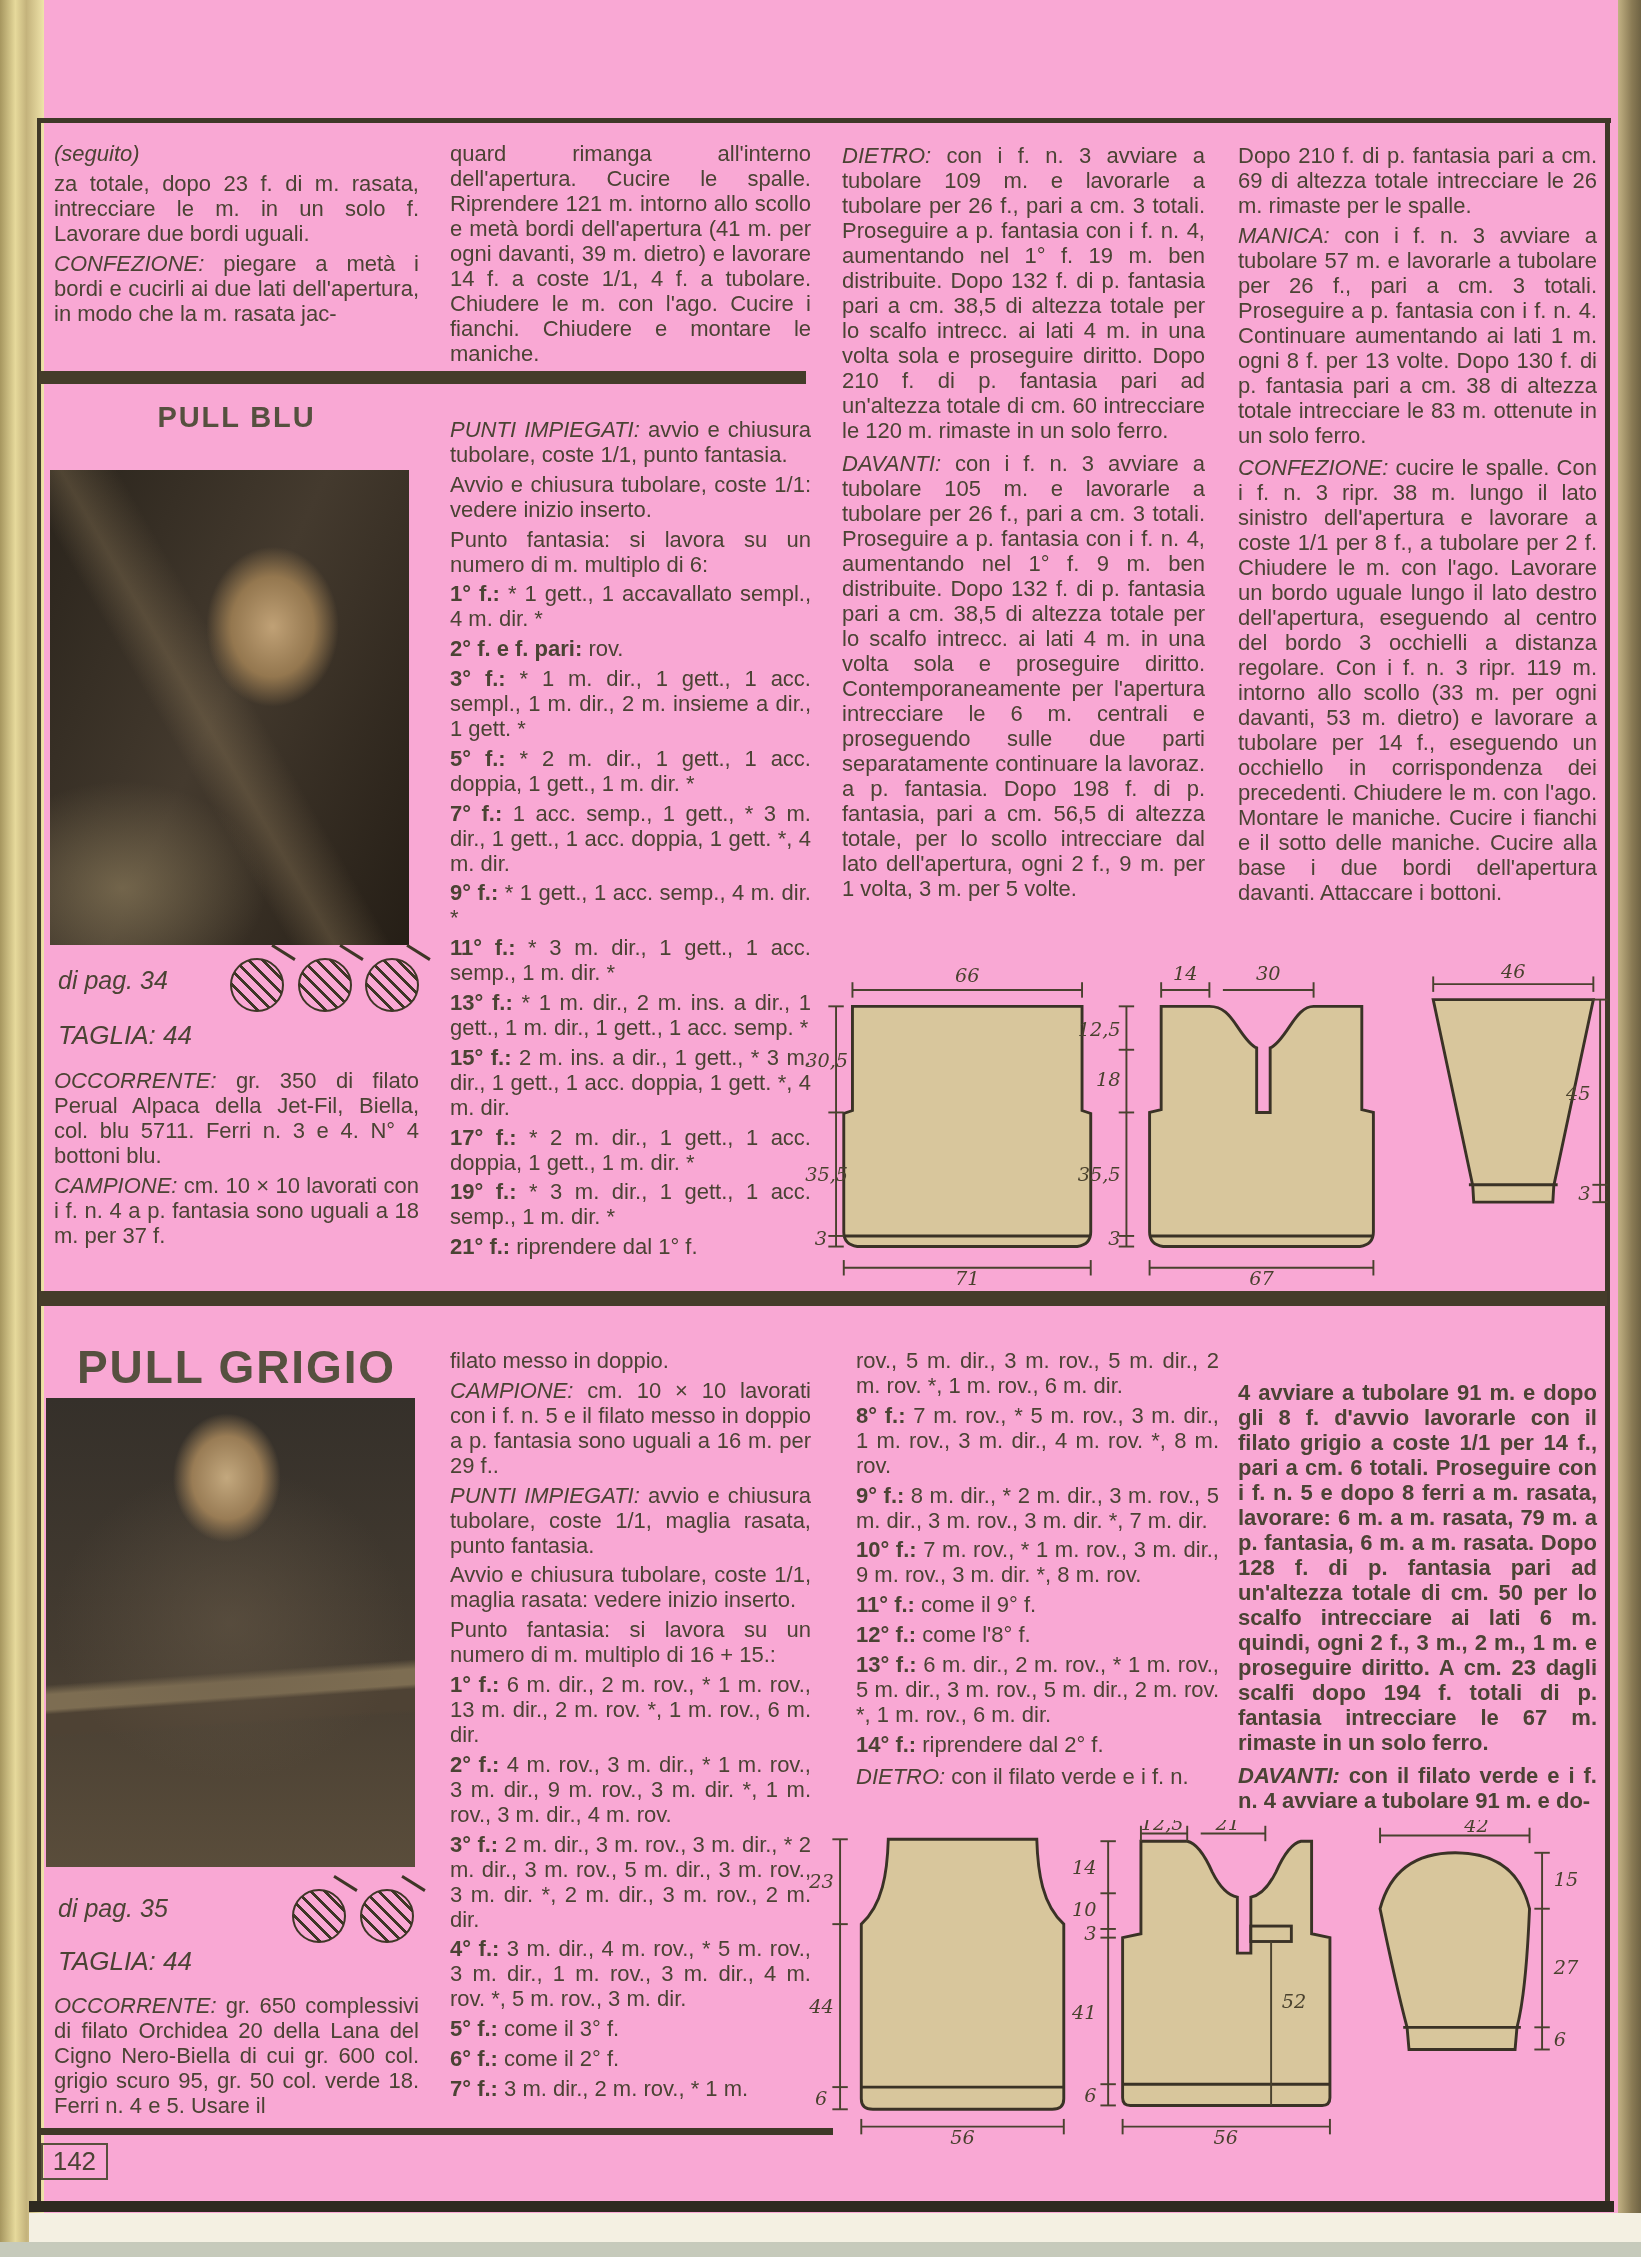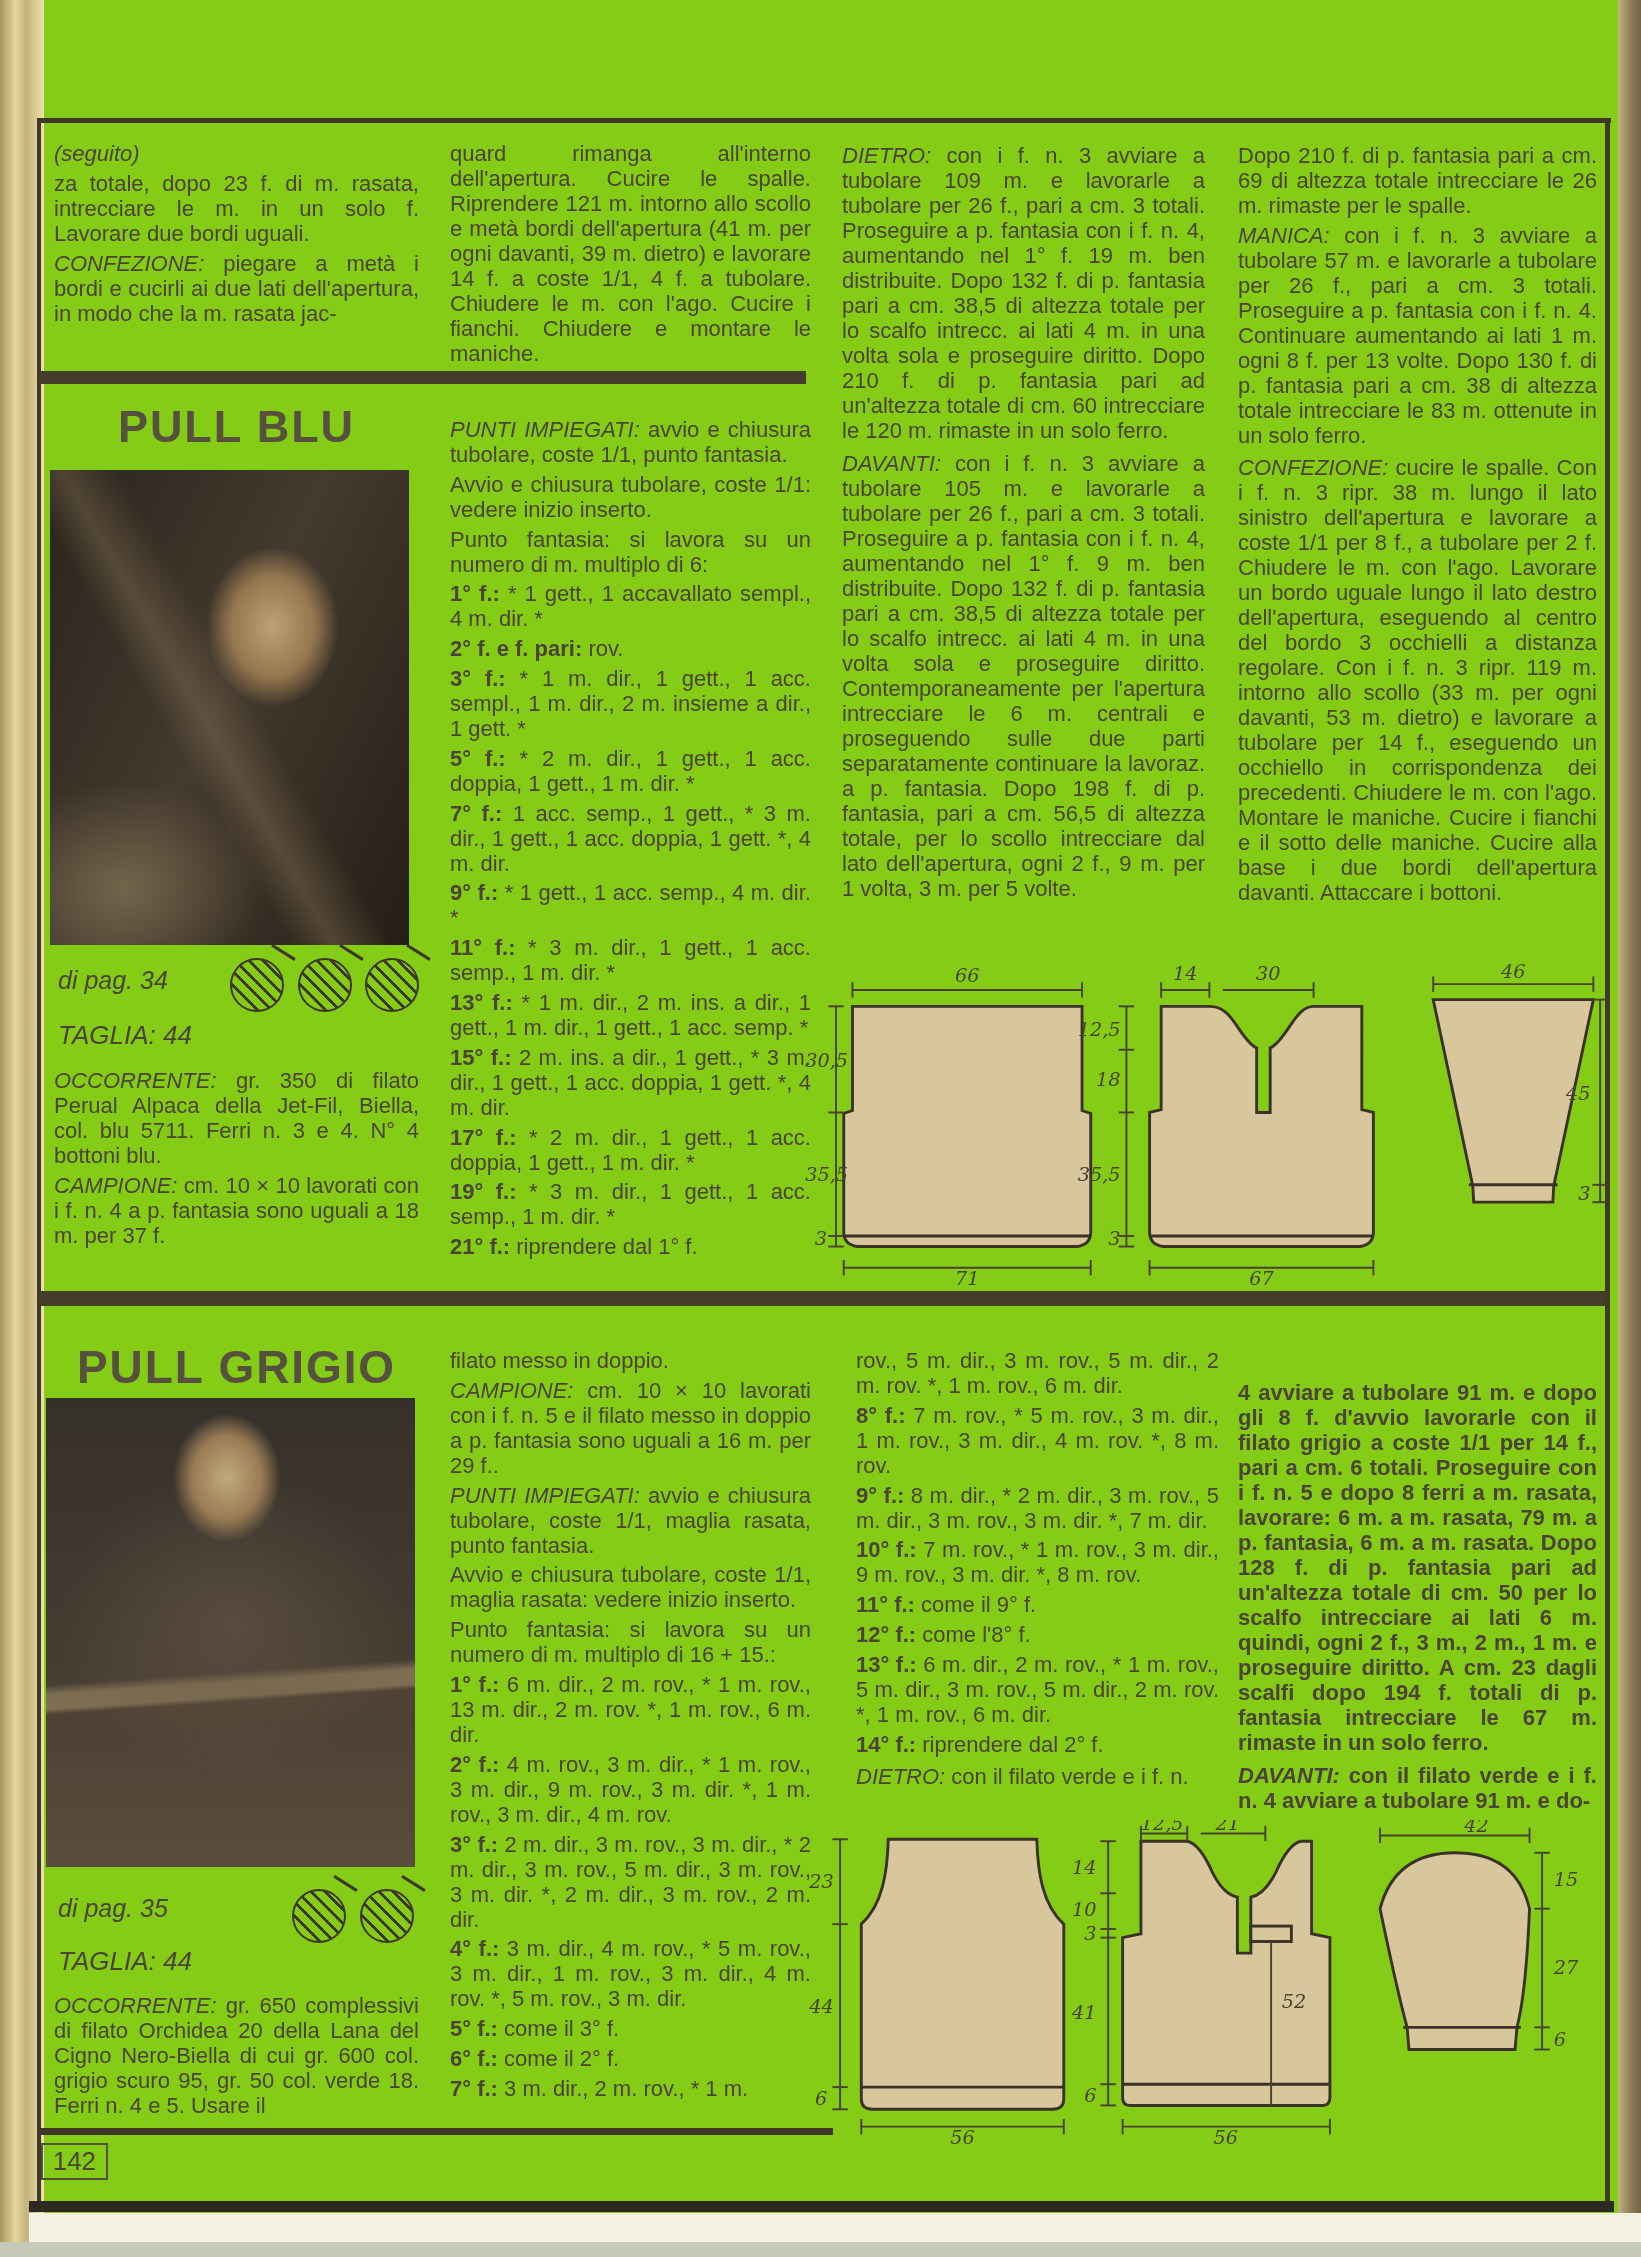--- a/index.html
+++ b/index.html
@@ -1,16 +1,16 @@
 <!DOCTYPE html>
 <html><head>
 <meta charset="utf-8">
 <style>
   html,body{margin:0;padding:0;background:#b8b49a;}
-  #scan{position:relative;width:1641px;height:2257px;background:#84cc16;overflow:hidden;
+  #scan{position:relative;width:1641px;height:2257px;background:#f9a8d4;overflow:hidden;
         font-family:"Liberation Sans",sans-serif;color:#4b4334;}
   .abs{position:absolute;}
   
   .spine{left:0;top:0;width:44px;height:2257px;background:linear-gradient(90deg,#a6965f,#e6d99b 35%,#c4b37c 60%,#efe3a9);}
   .right-edge{left:1618px;top:0;width:23px;height:2257px;background:linear-gradient(90deg,#c2b183,#8a7b55 60%,#6f6344);}
   .bottom-white{left:29px;top:2213px;width:1612px;height:29px;background:#f4f0e2;}
   .bottom-gray{left:0;top:2242px;width:1641px;height:15.4px;background:#c6cabb;}
   
   .rule{background:#3f3828;}
   .frame-top{left:37px;top:118px;width:1574px;height:4.8px;}
@@ -19,21 +19,21 @@
   .bar1{left:39px;top:371px;width:767px;height:12.6px;background:#453c2a;}
   .bar2{left:39px;top:1291px;width:1568px;height:14.5px;background:#453c2a;}
   .frame-bottom-left{left:37px;top:2128px;width:796px;height:6.8px;}
   .page-bottom{left:29px;top:2201px;width:1585px;height:10.6px;background:#2e2920;}
   
   .flow{font-size:22px;line-height:25px;text-align:justify;z-index:2;}
   .flow p{margin:0 0 4.8px 0;}
   .lbl{font-style:italic;}
   .rowlbl{font-weight:bold;}
   .it{font-style:italic;}
-  .title{font-weight:bold;font-size:45px;letter-spacing:1.9px;color:#56503f;text-align:center;z-index:2;}
+  .title{font-weight:bold;font-size:29px;letter-spacing:1.9px;color:#56503f;text-align:center;z-index:2;}
   .smallcap{font-size:25px;}
   
   .photo{z-index:1;}
   .photo-blu{background:
     radial-gradient(92px 111px at 62% 33%, #c0a176 0%, #94774f 45%, rgba(60,50,38,0) 72%),
     radial-gradient(222px 164px at 20% 88%, #97866290 0%, rgba(70,60,45,0) 65%),
     linear-gradient(60deg, rgba(130,110,80,0) 38%, rgba(140,120,88,.38) 45%, rgba(130,110,80,0) 54%),
     linear-gradient(115deg,#2a241c 0%,#443a2e 48%,#251e16 100%);}
   .photo-grigio{background:
     radial-gradient(77px 92px at 49% 17%, #c3a87e 0%, #997c55 45%, rgba(60,50,38,0) 70%),

